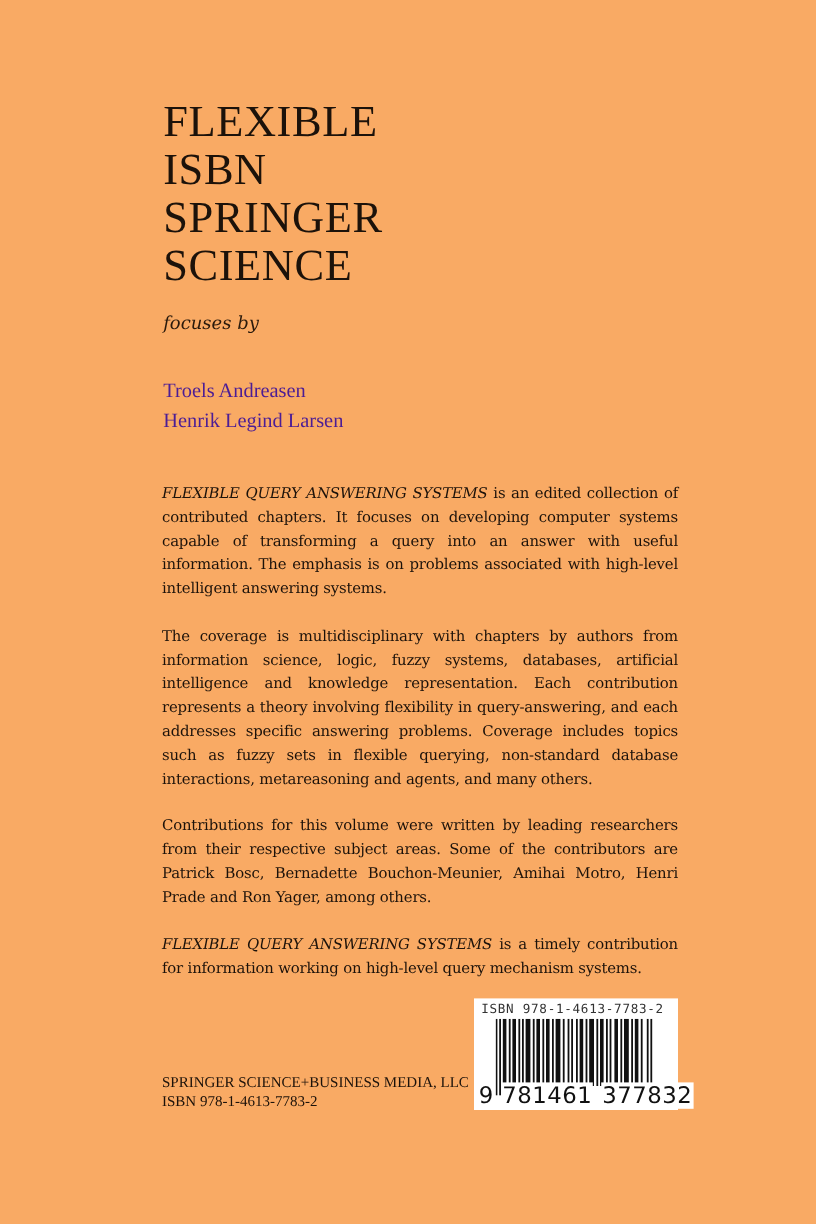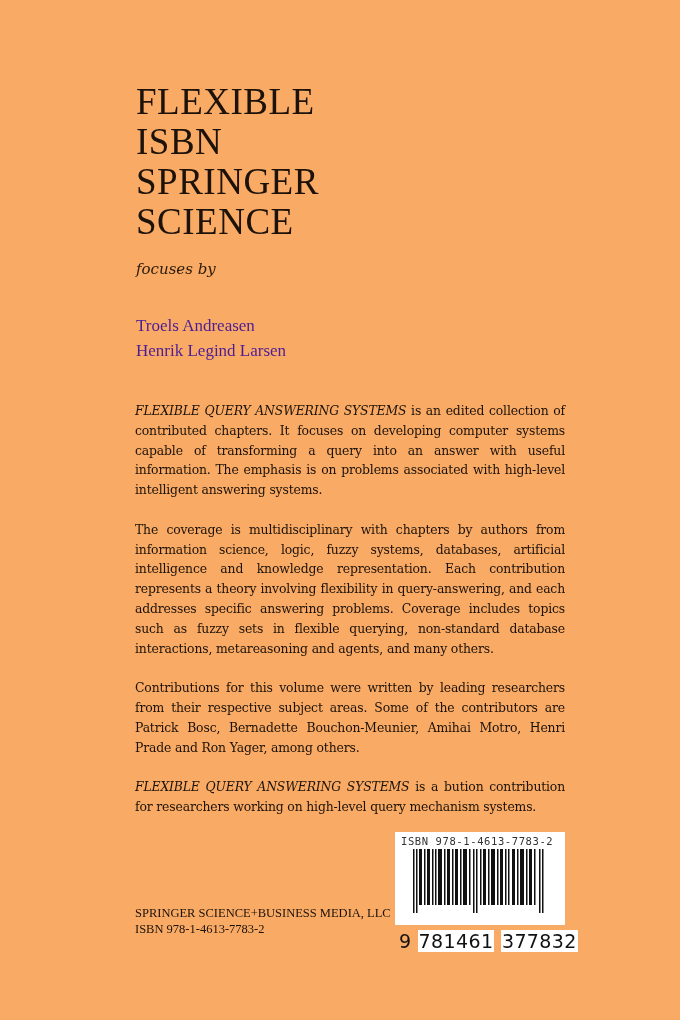--- a/index.html
+++ b/index.html
@@ -33,41 +33,40 @@
     font-family:"DejaVu Serif", serif;
     font-size:12.4px; line-height:19.8px; color:#1c120a;
     text-align:justify;
     letter-spacing:-0.15px;
   }
   .blurb p { margin:0 0 19.8px 0; hyphens:manual; }
   .blurb em { font-style:italic;margin-top:40px; }
   .publisher {
     position:absolute; left:135px; top:894px;
     font-family:"Liberation Serif", serif;
-    font-size:12.5px; line-height:16px; color:#1c120a;margin-top:11px;
+    font-size:12.5px; line-height:16px; color:#1c120a;
   }
   .barcode-box {
     position:absolute; left:395px; top:832px; width:170px; height:93px;
     background:#ffffff;
   }
   .isbn-top {
     position:absolute; left:6px; top:3px;
     font-family:"DejaVu Sans Mono", monospace;
     font-size:10.5px; letter-spacing:0.6px; color:#333;
     white-space:nowrap;
   }
   .bars {
     position:absolute; left:18px; top:17px; width:132px; height:64px;
   }
   .digits {
     position:absolute; left:4px; top:70px;
     font-family:"DejaVu Sans", sans-serif;
     font-size:19px; color:#111; white-space:nowrap;
     letter-spacing:0.4px;
-    margin-top:28px;
   }
   .digits .lead { margin-right:6px; }
   .digits .mid { background:#fff; padding:0 1px; }
 </style>
 </head>
 <body>
 
 <div class="title">
   <div>FLEXIBLE</div>
   <div>ISBN</div>
@@ -79,21 +78,21 @@
 
 <div class="editors">
   <div>Troels Andreasen</div>
   <div>Henrik Legind Larsen</div>
 </div>
 
 <div class="blurb">
   <p><em>FLEXIBLE QUERY ANSWERING SYSTEMS</em><span> is an edited collection of contributed chapters. It focuses on developing computer sys­tems capable of transforming a query into an answer with useful information. The emphasis is on problems associated with high-level intelligent answering systems.</span></p>
   <p>The coverage is multidisciplinary with chapters by authors from information science, logic, fuzzy systems, databases, artificial intelligence and knowledge representation. Each contribution represents a theory involving flexibility in query-answering, and each addresses specific answering problems. Coverage includes topics such as fuzzy sets in flexible querying, non-standard data­base interactions, metareasoning and agents, and many others.</p>
   <p>Contributions for this volume were written by leading researchers from their respective subject areas. Some of the contributors are Patrick Bosc, Bernadette Bouchon-Meunier, Amihai Motro, Henri Prade and Ron Yager, among others.</p>
-  <p><em>FLEXIBLE QUERY ANSWERING SYSTEMS</em><span> is a bution contri­bution for researchers working on high-level query mechanism systems.</span></p>
+  <p><em>FLEXIBLE QUERY ANSWERING SYSTEMS</em><span> is a timely contri­bution for information working on high-level query mechanism systems.</span></p>
 </div>
 
 <div class="publisher">
   <div>SPRINGER SCIENCE+BUSINESS MEDIA, LLC</div>
   <div>ISBN 978-1-4613-7783-2</div>
 </div>
 
 <div class="barcode-box">
   <div class="isbn-top">ISBN 978-1-4613-7783-2</div>
   <svg class="bars" viewBox="0 0 132 64" preserveAspectRatio="none">

